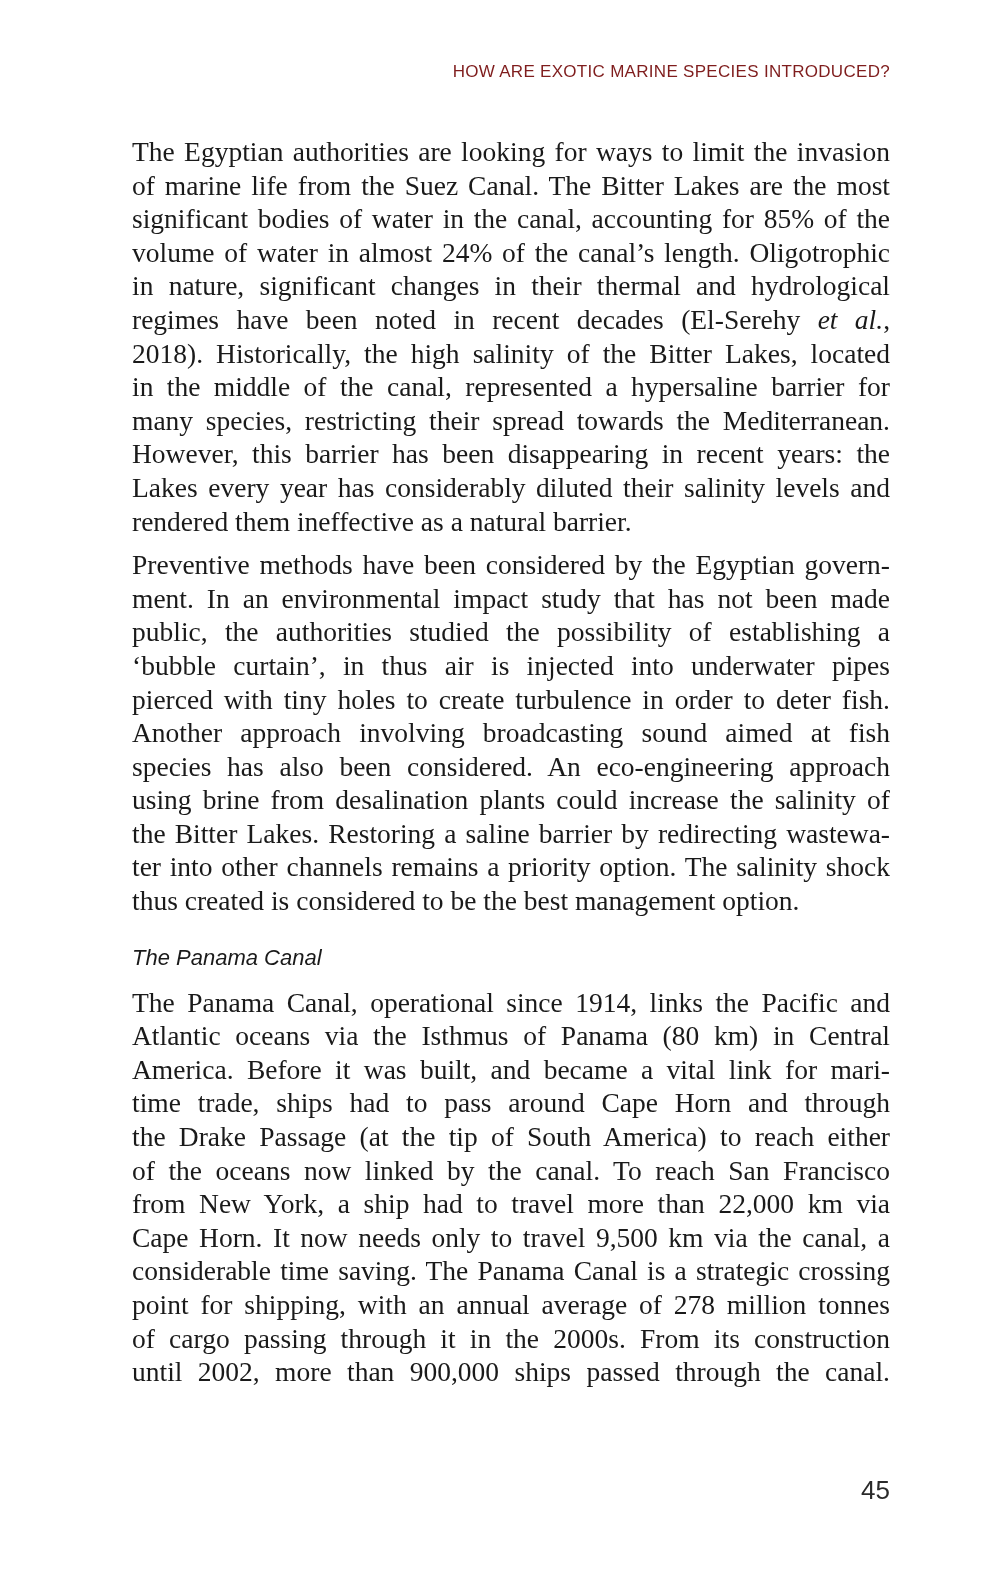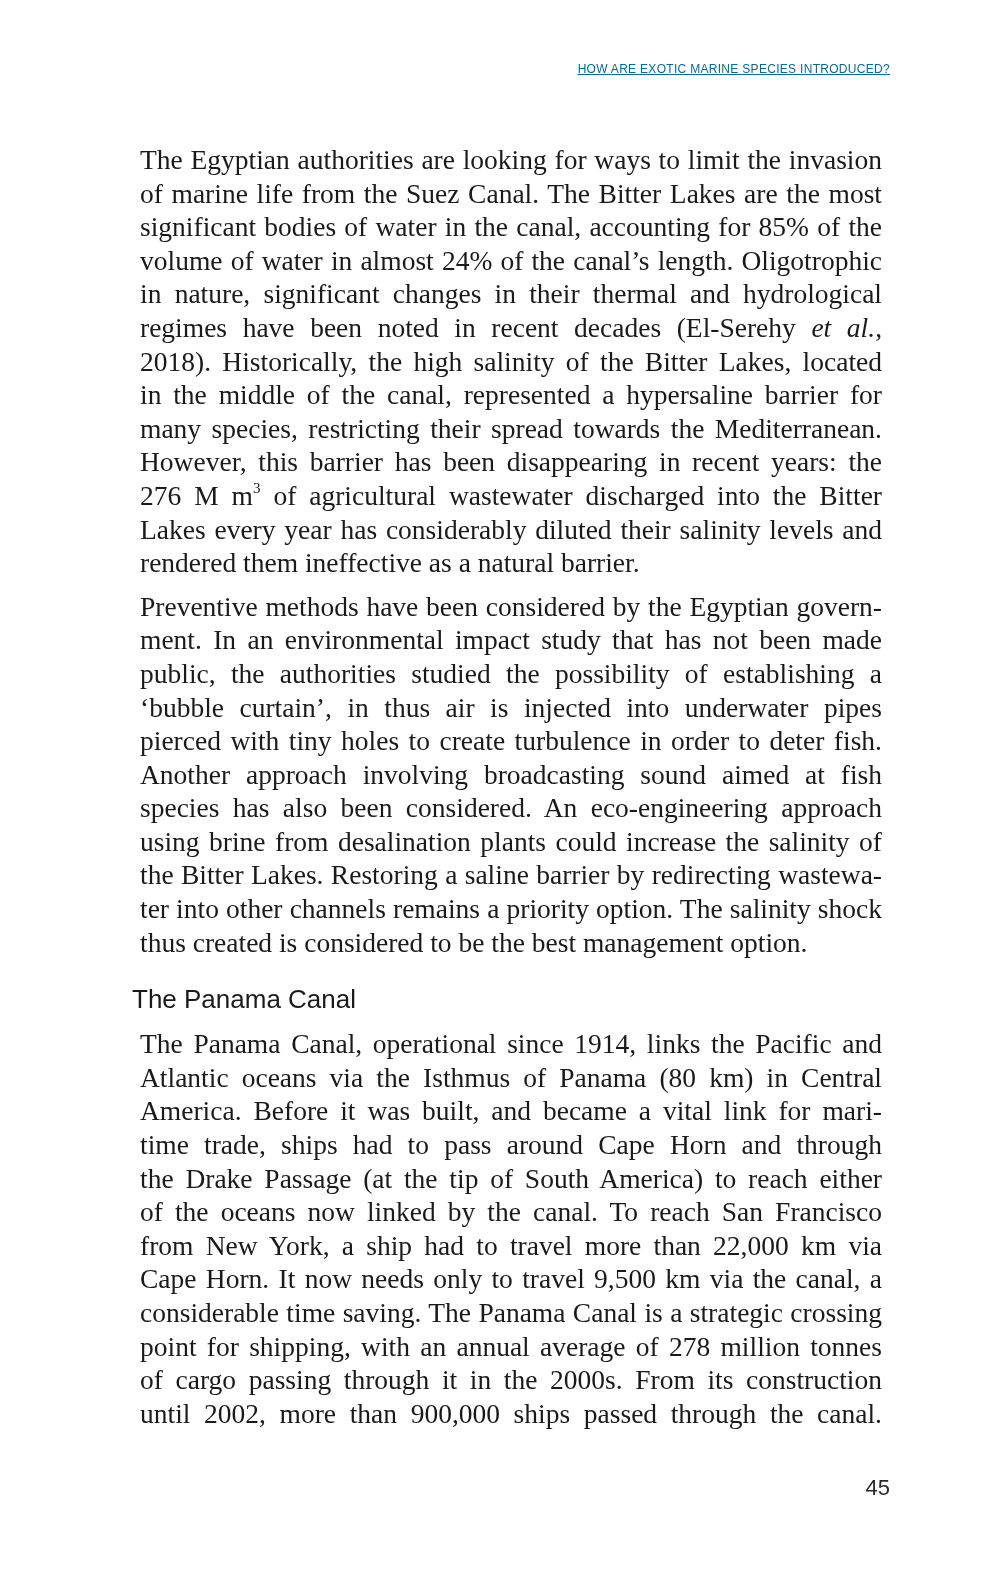--- a/index.html
+++ b/index.html
@@ -12,70 +12,70 @@
       height: 1584px;
       position: relative;
       overflow: hidden;
       color: #1a1a1a;
     }
     .running-head {
       position: absolute;
       top: 62px;
       right: 110px;
       font-family: "Liberation Sans", "DejaVu Sans", sans-serif;
-      font-size: 12px;
+      font-size: 17px;
       letter-spacing: 0.3px;
-      color: #0369a1;
+      color: #7f1d1d;
       font-weight: normal;
-      text-decoration: underline;
     }
     .content {
       position: absolute;
       left: 132px;
       top: 135px;
       width: 758px;
       font-family: "Liberation Serif", "DejaVu Serif", serif;
       font-size: 27.5px;
       color: #1a1a1a;
     }
     .para {
-      margin: 8px;
+      margin: 0;
     }
     .line {
       display: block;
       height: 33.6px;
       line-height: 33.6px;
       text-align: justify;
       text-align-last: justify;
       white-space: nowrap;
       overflow: visible;
     }
     .line.last {
       text-align-last: left;
     }
     .para + .para {
       margin-top: 10px;
     }
     .subhead {
       font-family: "Liberation Sans", "DejaVu Sans", sans-serif;
-      font-size: 26px;
+      font-style: italic;
+      font-size: 22px;
       color: #1a1a1a;
       margin-top: 20px;
       height: 40px;
       line-height: 40px;
     }
     .subhead + .para {
       margin-top: 8px;
     }
     .page-number {
       position: absolute;
       top: 1475px;
       right: 110px;
       font-family: "Liberation Sans", "DejaVu Sans", sans-serif;
-      font-size: 22px;
+      font-size: 26px;
       color: #2a2a2a;
     }
     em.it {
     }
     sup.s {
       font-size: 15px;
       vertical-align: top;
       line-height: 1;
       position: relative;
       top: 2px;
@@ -92,21 +92,20 @@
     <span class="line">The Egyptian authorities are looking for ways to limit the invasion</span>
     <span class="line">of marine life from the Suez Canal. The Bitter Lakes are the most</span>
     <span class="line">significant bodies of water in the canal, accounting for 85% of the</span>
     <span class="line">volume of water in almost 24% of the canal’s length. Oligotrophic</span>
     <span class="line">in nature, significant changes in their thermal and hydrological</span>
     <span class="line"><span>regimes have been noted in recent decades (El-Serehy </span><em class="it">et al.</em><span>,</span></span>
     <span class="line">2018). Historically, the high salinity of the Bitter Lakes, located</span>
     <span class="line">in the middle of the canal, represented a hypersaline barrier for</span>
     <span class="line">many species, restricting their spread towards the Mediterranean.</span>
     <span class="line">However, this barrier has been disappearing in recent years: the</span>
-    <span class="line"><span>276 M m</span><sup class="s">3</sup><span> of agricultural wastewater discharged into the Bitter</span></span>
     <span class="line">Lakes every year has considerably diluted their salinity levels and</span>
     <span class="line last">rendered them ineffective as a natural barrier.</span>
   </p>
 
   <p class="para">
     <span class="line">Preventive methods have been considered by the Egyptian govern-</span>
     <span class="line">ment. In an environmental impact study that has not been made</span>
     <span class="line">public, the authorities studied the possibility of establishing a</span>
     <span class="line">‘bubble curtain’, in thus air is injected into underwater pipes</span>
     <span class="line">pierced with tiny holes to create turbulence in order to deter fish.</span>

